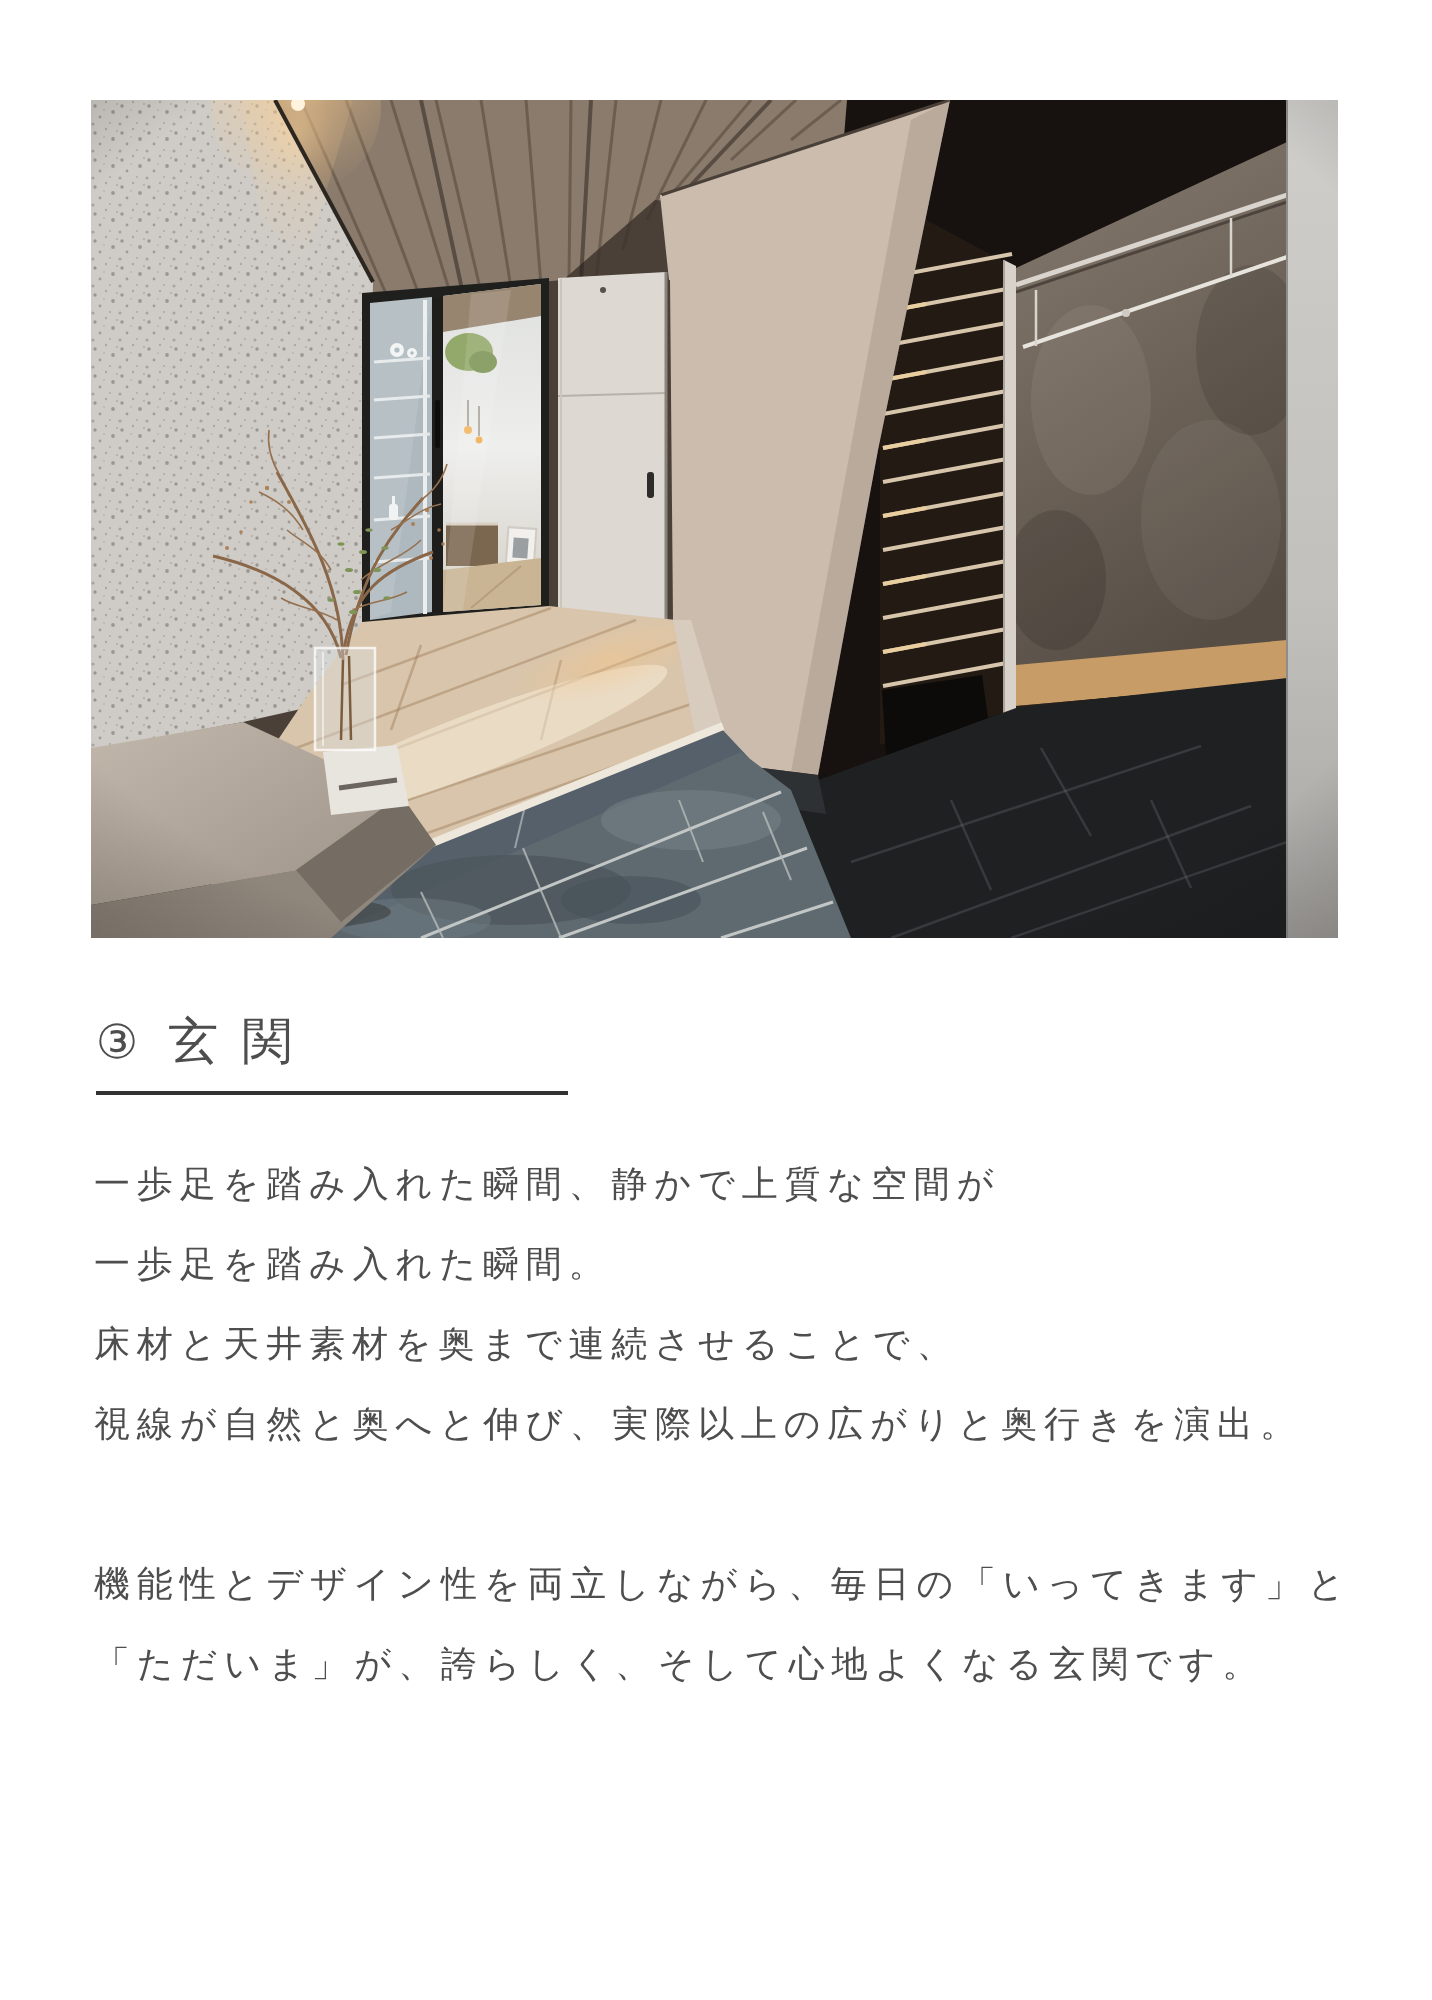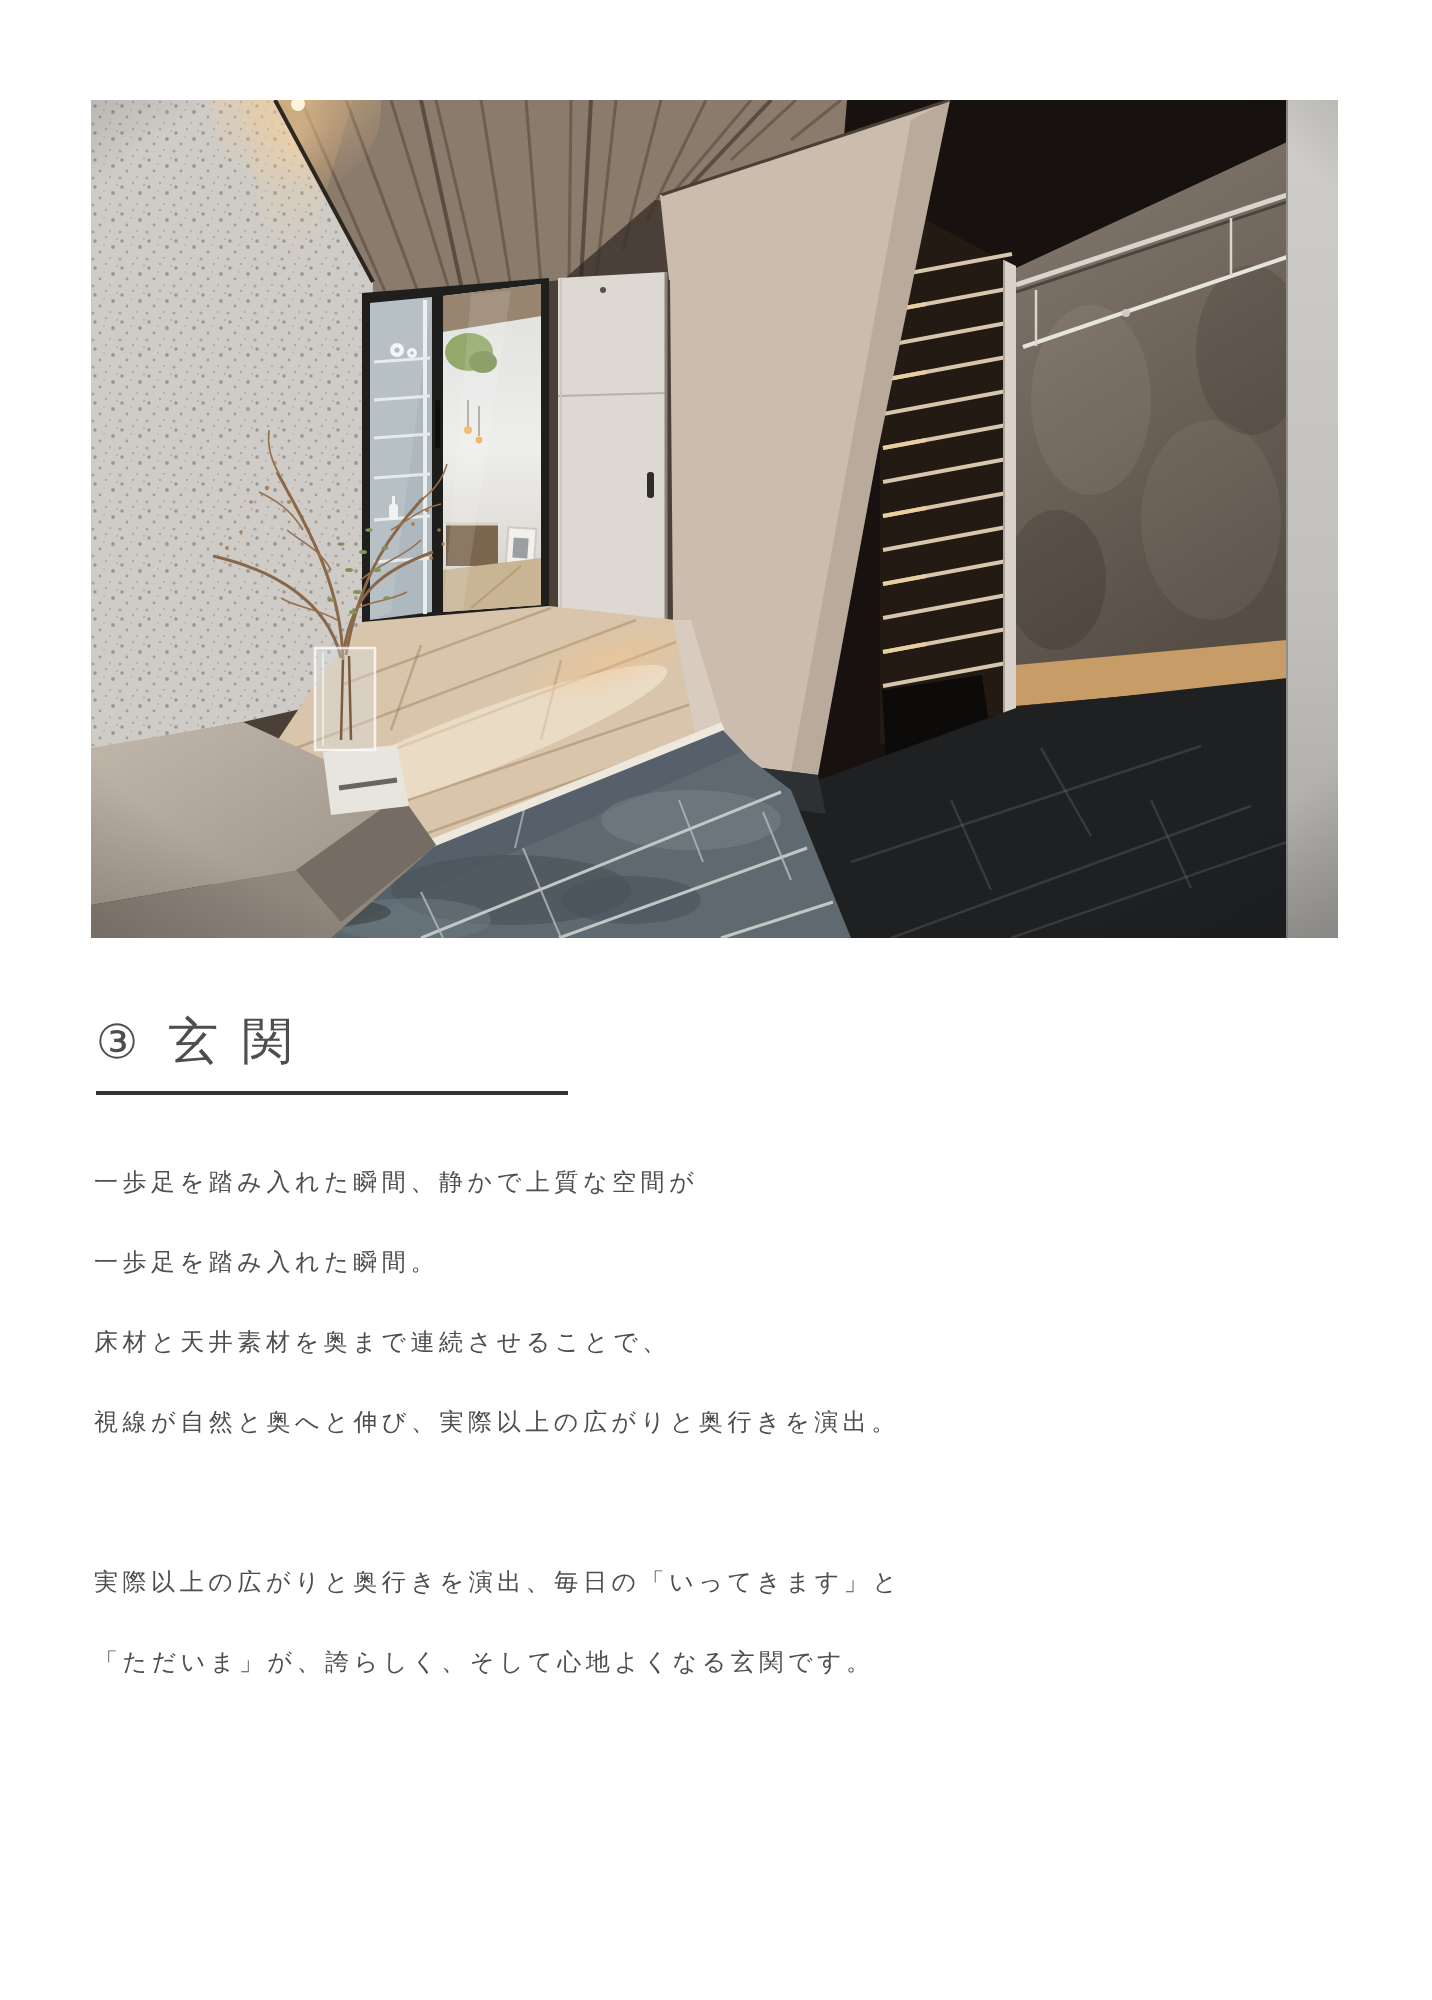--- a/index.html
+++ b/index.html
@@ -10,21 +10,21 @@
   body{position:relative;height:2000px;overflow:hidden;
        font-family:"Liberation Sans","DejaVu Sans",sans-serif;color:var(--text);}
   .photo{position:absolute;left:91px;top:100px;width:1247px;height:838px;overflow:hidden;background:#8d8378;}
   .photo svg{display:block;width:100%;height:100%;}
   .heading{position:absolute;left:96px;top:1008px;display:flex;align-items:center;
            font-weight:500;color:var(--text);white-space:nowrap;}
   .heading .num{font-size:47px;margin-right:30px;letter-spacing:0;}
   .heading .ttl{font-size:50px;letter-spacing:0.48em;text-align:center;}
   .rule{position:absolute;left:96px;top:1091px;width:472px;height:4px;background:var(--underline);}
   .bodytext{position:absolute;left:94px;top:1144px;font-weight:500;}
-  .bodytext p{font-size:24px;line-height:80px;letter-spacing:0.19em;white-space:nowrap;color:var(--text);font-family:Liberation Mono, monospace;}
+  .bodytext p{font-size:36px;line-height:80px;letter-spacing:0.19em;white-space:nowrap;color:var(--text);}
   .para-gap{height:80px;}
   
   .c-wall{fill:var(--wall,#cfccc7);}
   .c-ceiling{fill:var(--ceiling,#8a7b6c);}
   .c-panel{fill:var(--panel,#cbbcae);}
   .c-door{fill:var(--door,#ddd8d2);}
   .c-woodfloor{fill:var(--woodfloor,#d9c5ab);}
   .c-tile{fill:var(--tile,#5f6a70);}
   .c-darktile{fill:var(--darktile,#1e2022);}
 </style>
@@ -382,15 +382,15 @@
   <span class="ttl">玄関</span>
 </h2>
 <div class="rule"></div>
 
 <div class="bodytext">
   <p>一歩足を踏み入れた瞬間、静かで上質な空間が</p>
   <p>一歩足を踏み入れた瞬間。</p>
   <p>床材と天井素材を奥まで連続させることで、</p>
   <p>視線が自然と奥へと伸び、実際以上の広がりと奥行きを演出。</p>
   <div class="para-gap"></div>
-  <p>実際以上の広がりと奥行きを演出、毎日の「いってきます」と</p>
+  <p>機能性とデザイン性を両立しながら、毎日の「いってきます」と</p>
   <p>「ただいま」が、誇らしく、そして心地よくなる玄関です。</p>
 </div>
 
 </body></html>

